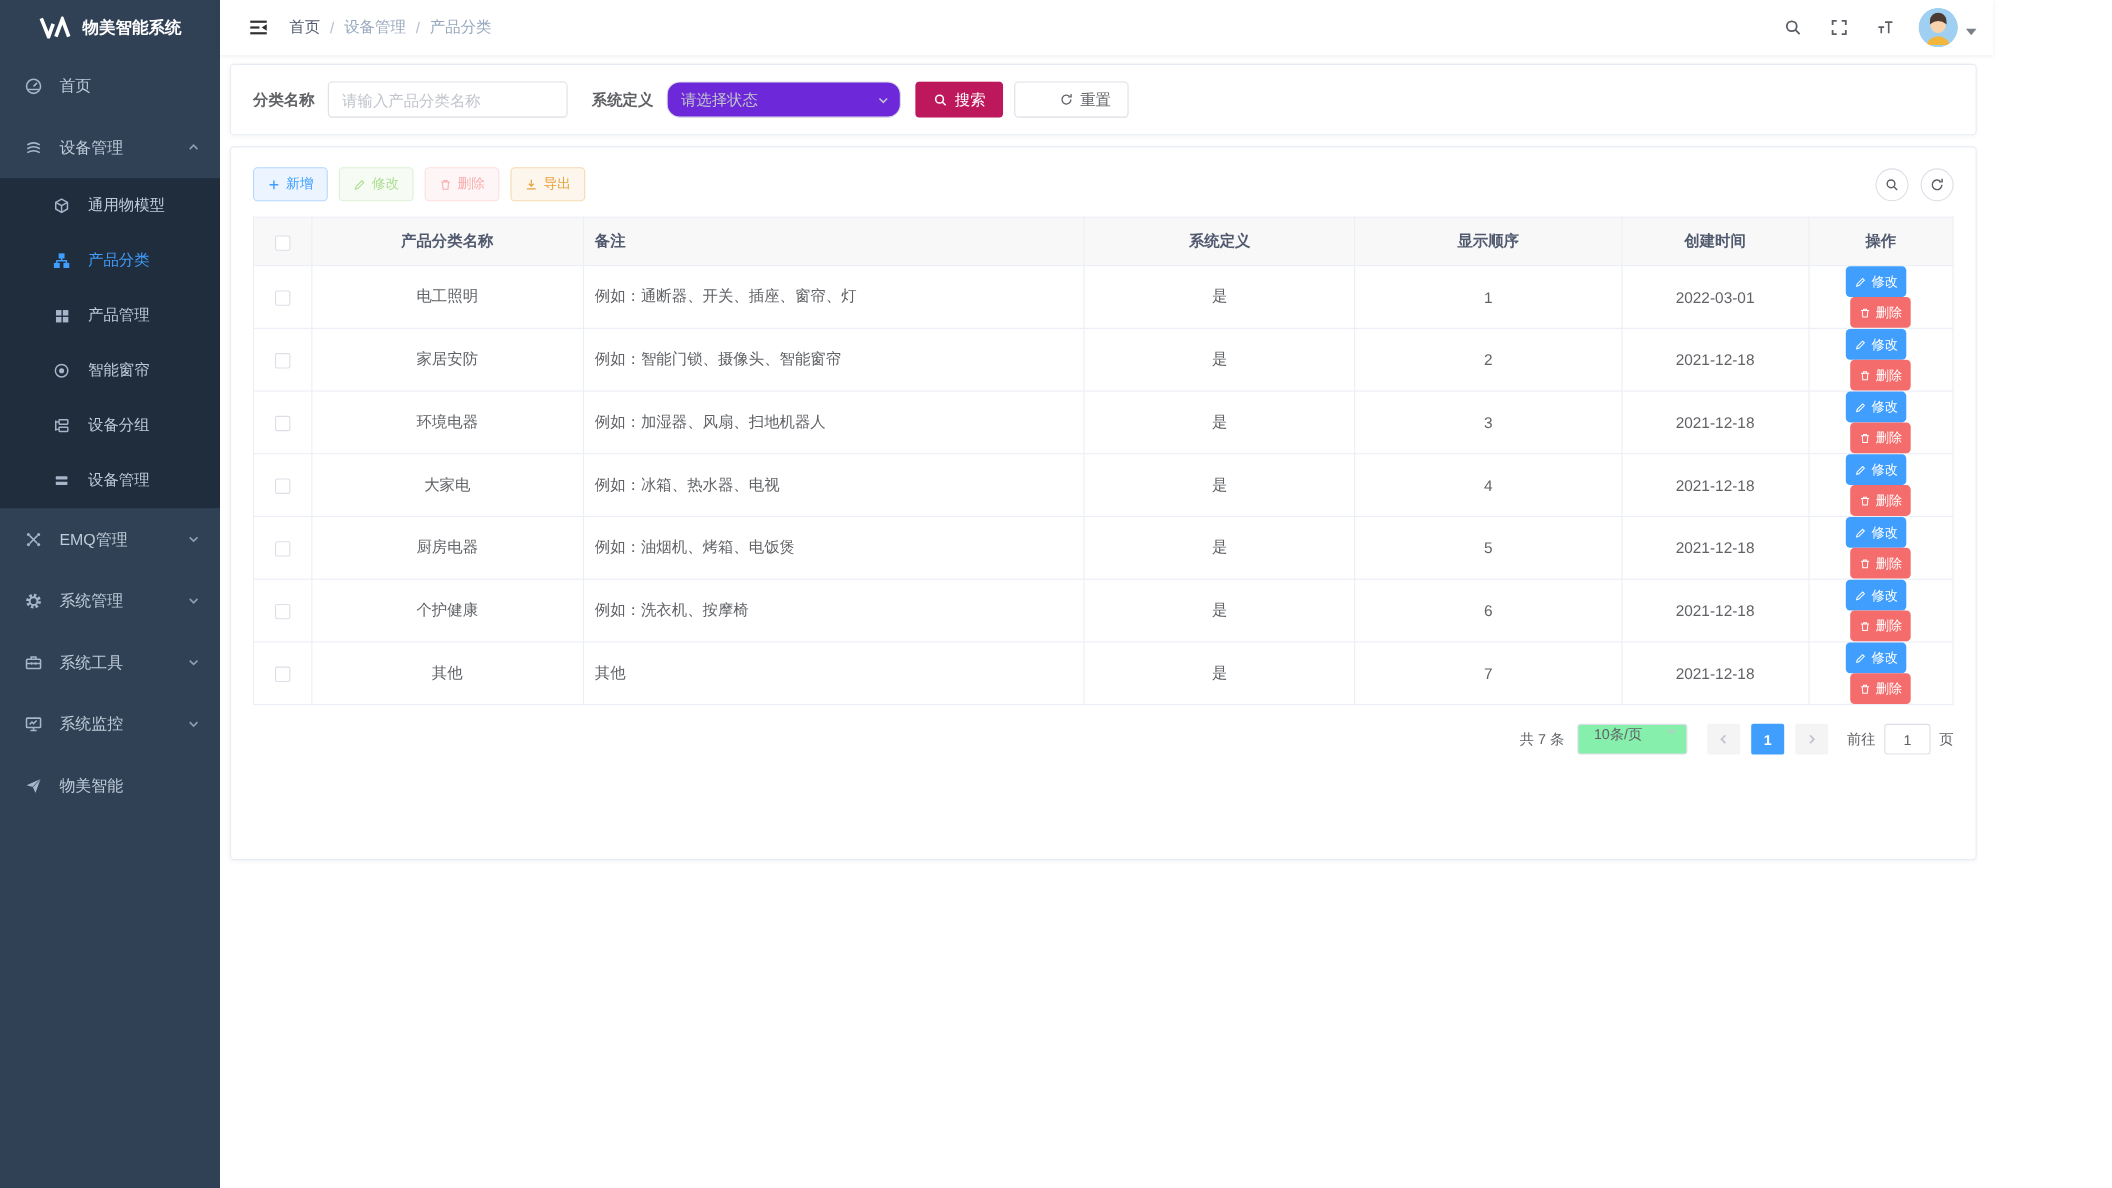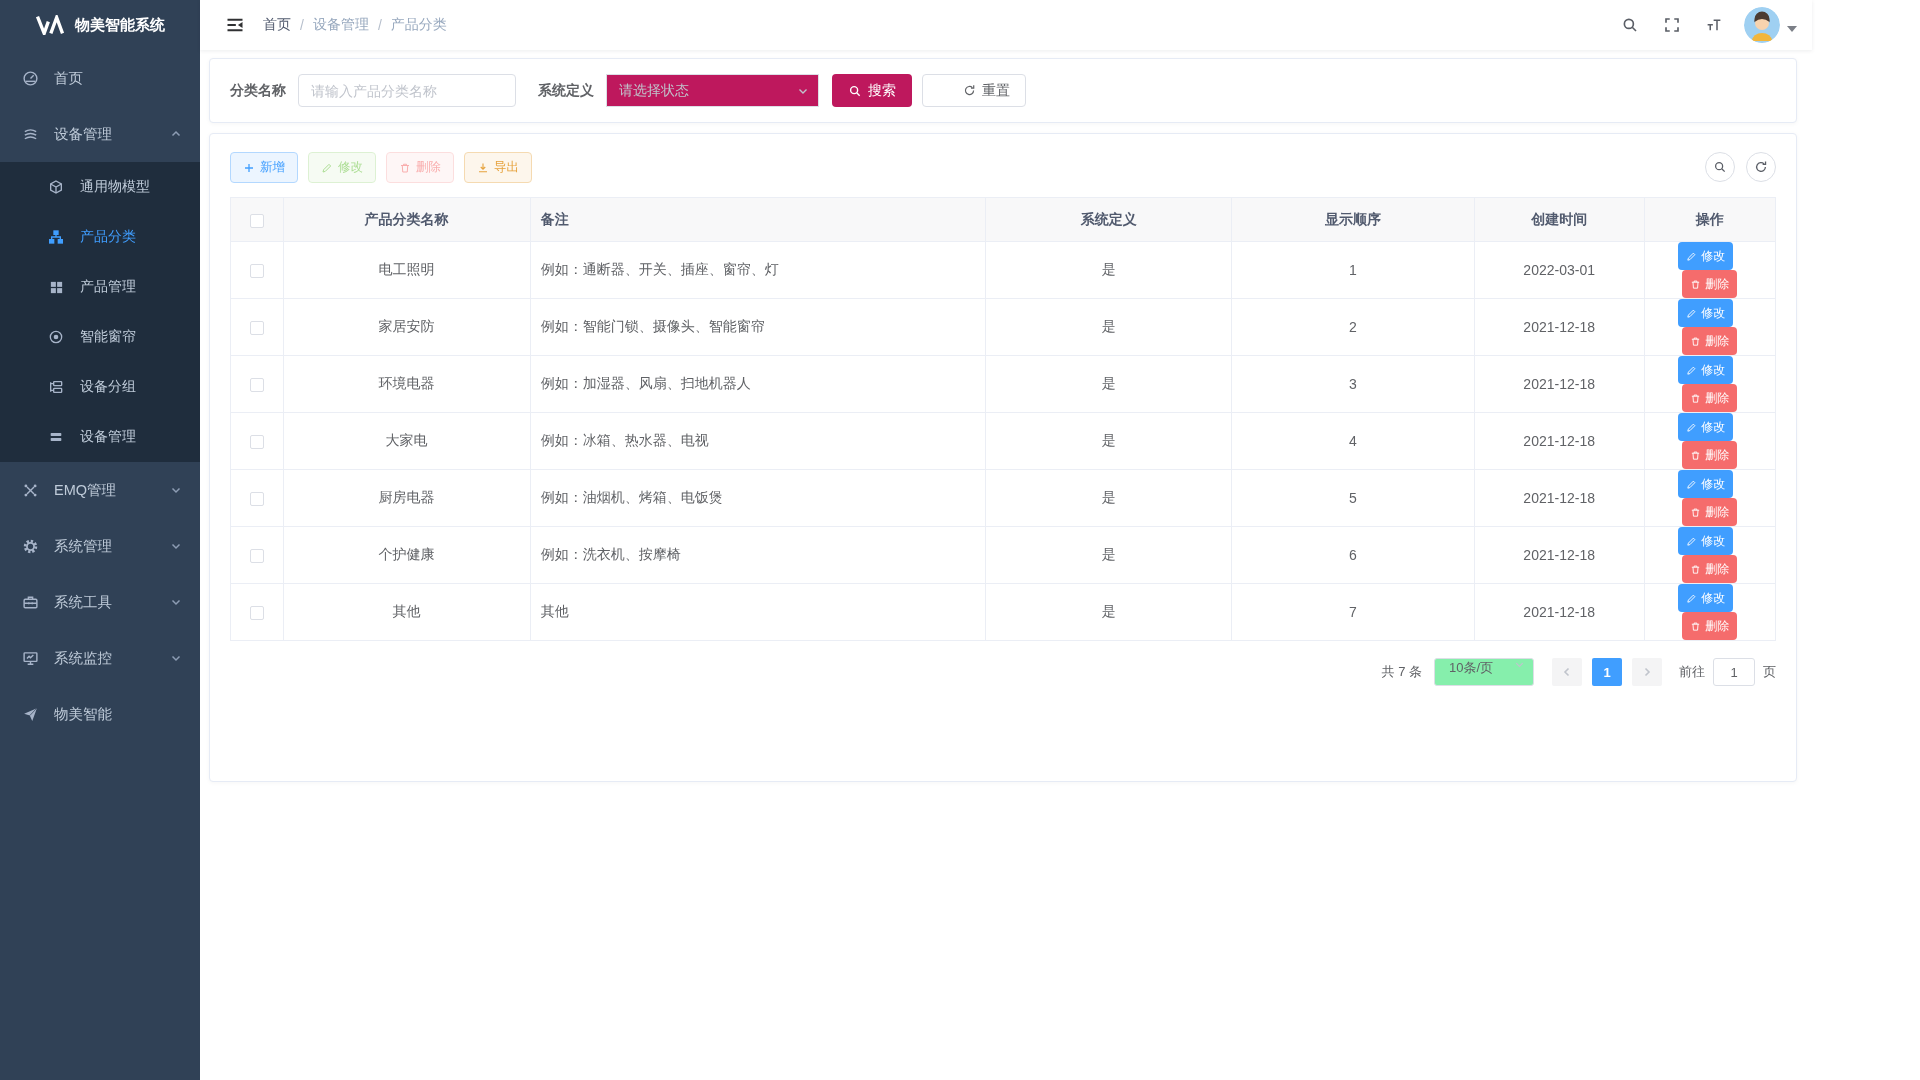--- a/index.html
+++ b/index.html
@@ -35,28 +35,28 @@
 
   .content { padding:8px 15px 0 9px; flex:1; }
 
   
   .card { background:#fff; border:1px solid #e6ebf5; border-radius:4px; box-shadow:0 1px 4px rgba(0,0,0,.04); }
   .filter-card { padding:15px 20px; display:flex; align-items:center; }
   .f-label { font-size:14px; font-weight:bold; color:#606266; margin-right:12px; }
   .f-label.second { margin-left:22px; }
   .text-input { width:218px; height:33px; border:1px solid #dcdfe6; border-radius:4px; padding:0 12px; font-size:14px; color:#606266; outline:none; }
   .text-input::placeholder { color:#c0c4cc; }
-  .select { width:213px; height:33px; border:1px solid #dcdfe6; border-radius:0; padding:0 28px 0 12px; font-size:14px; color:#c0c4cc; display:flex; align-items:center; position:relative; cursor:pointer; background:#be185d; }
+  .select { width:213px; height:33px; border:1px solid #dcdfe6; border-radius:12px; padding:0 28px 0 12px; font-size:14px; color:#c0c4cc; display:flex; align-items:center; position:relative; cursor:pointer; background:#6d28d9; }
   .select .sel-chev { position:absolute; right:9px; top:10px; color:#c0c4cc; }
   .btn { height:33px; border-radius:4px; font-size:14px; display:inline-flex; align-items:center; gap:6px; padding:0 15px; cursor:pointer; border:1px solid transparent; }
   .btn-primary { background:#be185d; color:#fff; margin-left:13px; }
   .btn-default { background:#fff; color:#606266; border-color:#dcdfe6; margin-left:10px;padding-left:40px; }
 
   .table-card { margin-top:10px; padding:18px 20px 95px 20px; position:relative; }
-  .toolbar { display:flex; align-items:flex-start; margin-bottom:14px; }
+  .toolbar { display:flex; align-items:flex-end; margin-bottom:14px; }
   .tb-btn { height:31px; padding:0 12px; font-size:12.5px; border-radius:4px; display:inline-flex; align-items:center; gap:5px; cursor:pointer; border:1px solid; margin-right:10px; }
   .tb-add { color:#409eff; background:#ecf5ff; border-color:#b3d8ff; }
   .tb-edit { color:#67c23a; background:#f0f9eb; border-color:#c2e7b0; opacity:.55; cursor:not-allowed; }
   .tb-del { color:#f56c6c; background:#fef0f0; border-color:#fbc4c4; opacity:.55; cursor:not-allowed; }
   .tb-export { color:#e6a23c; background:#fdf6ec; border-color:#f5dab1; }
   .tb-right { margin-left:auto; display:flex; gap:11px; }
   .circle-btn { width:30px; height:30px; border-radius:50%; border:1px solid #dcdfe6; display:flex; align-items:center; justify-content:center; color:#5a5e66; cursor:pointer; background:#fff; }
 
   
   table.grid { width:100%; border-collapse:collapse; table-layout:fixed; font-size:14px; color:#606266; border:1px solid #ebeef5; }

